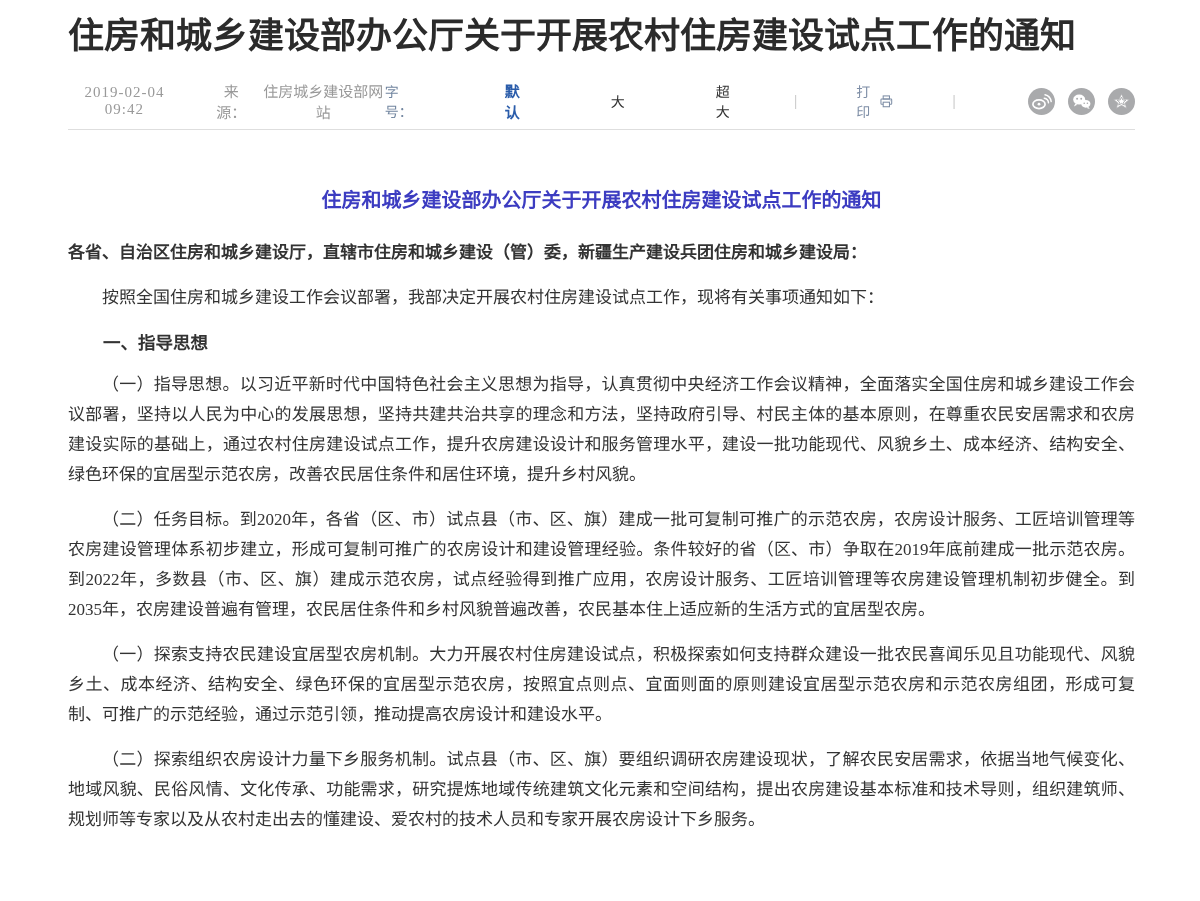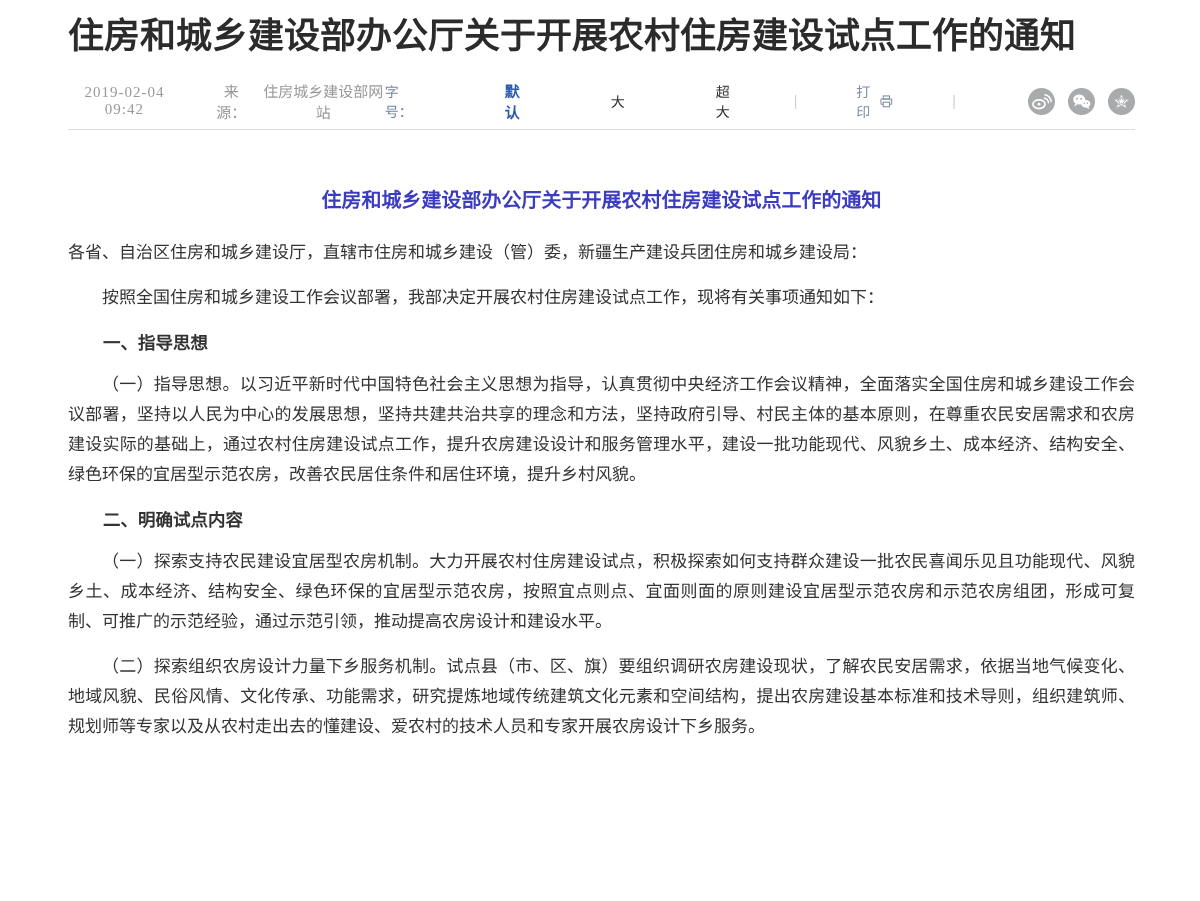--- a/index.html
+++ b/index.html
@@ -70,21 +70,21 @@
     font-family:"Liberation Serif","DejaVu Serif",serif;
     font-style:italic;
     letter-spacing:1px;
   }
   .article-body{
     margin-top:24px;
     font-family:"Liberation Serif","DejaVu Serif",serif;
     font-size:17px;line-height:30px;color:var(--body-text);
   }
   .article-body p{margin-bottom:15px;text-align:justify;}
-  .article-body p.address{text-indent:0;}
+  .article-body p.address{text-indent:0;font-weight:bold;}
   .article-body p.normal{text-indent:2em;font-family:Liberation Serif, serif;}
   .article-body p.heading{
     text-indent:2em;font-weight:bold;margin-bottom:12px;
     font-family:"Liberation Sans","DejaVu Sans",sans-serif;
     font-size:17.5px;
   }
 </style>
 </head>
 <body>
 
@@ -150,19 +150,19 @@
 
   <hr class="divider">
 
   <div class="article">
     <h2 class="doc-title">住房和城乡建设部办公厅关于开展农村住房建设试点工作的通知</h2>
     <div class="article-body" id="article-body">
         <p class="address">各省、自治区住房和城乡建设厅，直辖市住房和城乡建设（管）委，新疆生产建设兵团住房和城乡建设局：</p>
         <p class="normal">按照全国住房和城乡建设工作会议部署，我部决定开展农村住房建设试点工作，现将有关事项通知如下：</p>
         <p class="heading">一、指导思想</p>
         <p class="normal">（一）指导思想。以习近平新时代中国特色社会主义思想为指导，认真贯彻中央经济工作会议精神，全面落实全国住房和城乡建设工作会议部署，坚持以人民为中心的发展思想，坚持共建共治共享的理念和方法，坚持政府引导、村民主体的基本原则，在尊重农民安居需求和农房建设实际的基础上，通过农村住房建设试点工作，提升农房建设设计和服务管理水平，建设一批功能现代、风貌乡土、成本经济、结构安全、绿色环保的宜居型示范农房，改善农民居住条件和居住环境，提升乡村风貌。</p>
-        <p class="heading">二、明确试点内容</p>
+        <p class="normal">（二）任务目标。到2020年，各省（区、市）试点县（市、区、旗）建成一批可复制可推广的示范农房，农房设计服务、工匠培训管理等农房建设管理体系初步建立，形成可复制可推广的农房设计和建设管理经验。条件较好的省（区、市）争取在2019年底前建成一批示范农房。到2022年，多数县（市、区、旗）建成示范农房，试点经验得到推广应用，农房设计服务、工匠培训管理等农房建设管理机制初步健全。到2035年，农房建设普遍有管理，农民居住条件和乡村风貌普遍改善，农民基本住上适应新的生活方式的宜居型农房。</p>
         <p class="normal">（一）探索支持农民建设宜居型农房机制。大力开展农村住房建设试点，积极探索如何支持群众建设一批农民喜闻乐见且功能现代、风貌乡土、成本经济、结构安全、绿色环保的宜居型示范农房，按照宜点则点、宜面则面的原则建设宜居型示范农房和示范农房组团，形成可复制、可推广的示范经验，通过示范引领，推动提高农房设计和建设水平。</p>
         <p class="normal">（二）探索组织农房设计力量下乡服务机制。试点县（市、区、旗）要组织调研农房建设现状，了解农民安居需求，依据当地气候变化、地域风貌、民俗风情、文化传承、功能需求，研究提炼地域传统建筑文化元素和空间结构，提出农房建设基本标准和技术导则，组织建筑师、规划师等专家以及从农村走出去的懂建设、爱农村的技术人员和专家开展农房设计下乡服务。</p>
       </div>
   </div>
 
 </div>
 
 </body></html>

